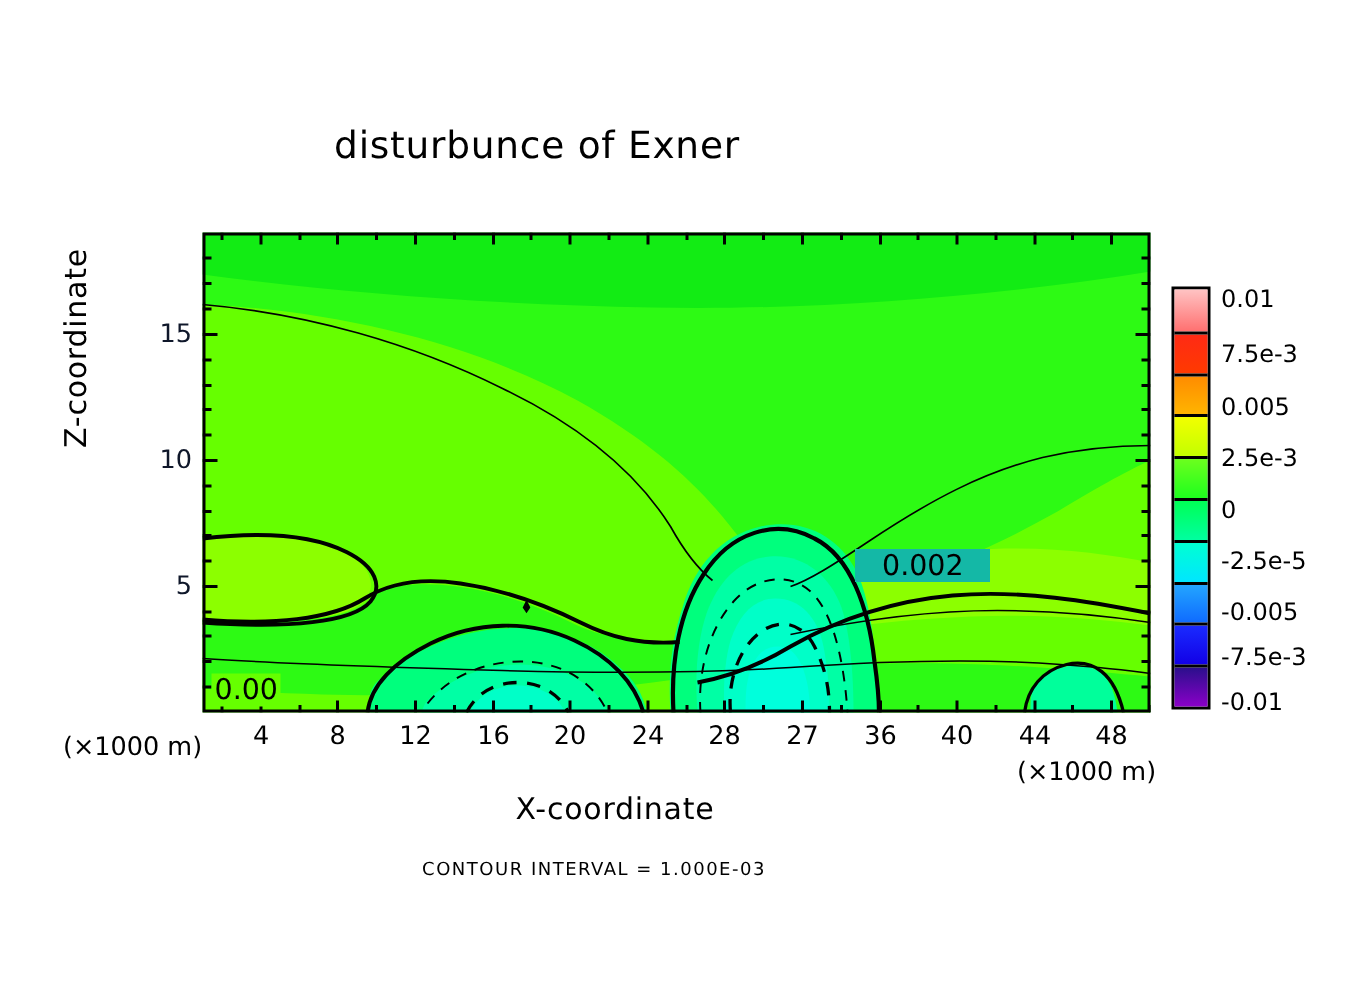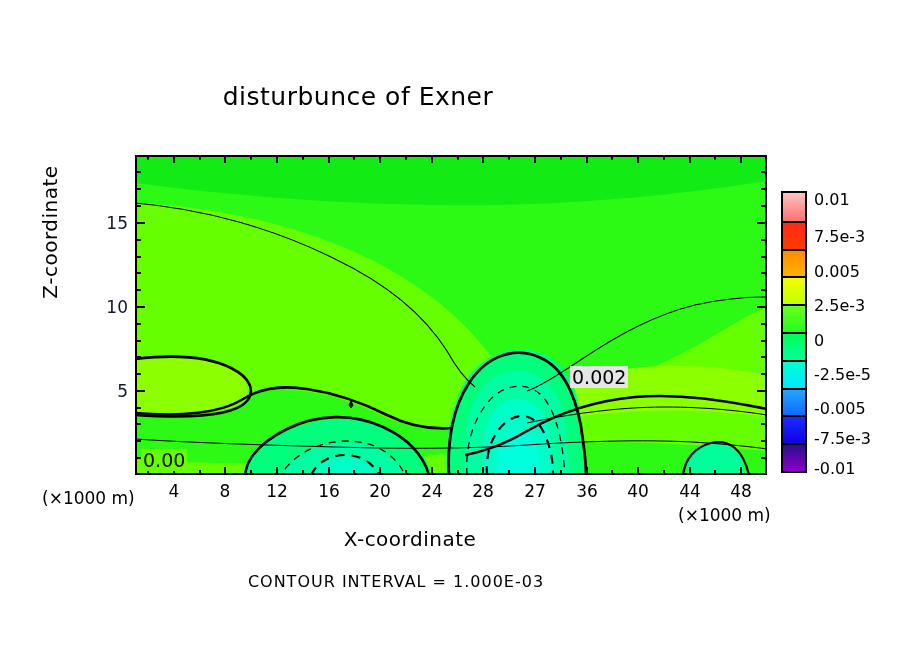--- a/index.html
+++ b/index.html
@@ -28,21 +28,21 @@
     color: #000000;
     letter-spacing: 0.5px;
     font-family: "DejaVu Sans", sans-serif;
   }
   .caption {
     position: absolute;
     left: 0;
     top: 572px;
     width: 792px;
     text-align: center;
-    font-size: 16px;
+    font-size: 12px;
     letter-spacing: 1px;
     color: #000000;
     font-family: "DejaVu Sans", sans-serif;
   }
   .xtitle {
     position: absolute;
     left: 0;
     top: 527px;
     width: 820px;
     text-align: center;
@@ -235,21 +235,21 @@
           <path d="M632,236 h-10 M632,152 h-10 M632,68 h-10"></path>
           <path d="M632,303 h-6 M632,286 h-6 M632,269 h-6 M632,253 h-6 M632,219 h-6 M632,202 h-6 M632,186 h-6 M632,169 h-6 M632,135 h-6 M632,118 h-6 M632,102 h-6 M632,85 h-6 M632,51 h-6 M632,34 h-6 M632,17 h-6"></path>
         </g>
       </g>
 
       <rect x="0" y="0" width="632" height="320" fill="none" stroke="#000000" stroke-width="4"></rect>
     </svg>
   </div>
 
   <div style="position:absolute;left:141px;top:449px;font-size:19px;color:#000;background:#66ff00;padding:0 2px;">0.00</div>
-  <div style="position:absolute;left:570px;top:366px;font-size:19px;color:#000;background:#e5e5e5;padding:0 2px;">0.002</div>
+  <div style="position:absolute;left:570px;top:366px;font-size:19px;color:#000;background:#14b8a6;padding:0 18px;">0.002</div>
 
   <div class="xticklabel" style="left:174px">4</div>
   <div class="xticklabel" style="left:225px">8</div>
   <div class="xticklabel" style="left:277px">12</div>
   <div class="xticklabel" style="left:329px">16</div>
   <div class="xticklabel" style="left:380px">20</div>
   <div class="xticklabel" style="left:432px">24</div>
   <div class="xticklabel" style="left:483px">28</div>
   <div class="xticklabel" style="left:535px">27</div>
   <div class="xticklabel" style="left:587px">36</div>

